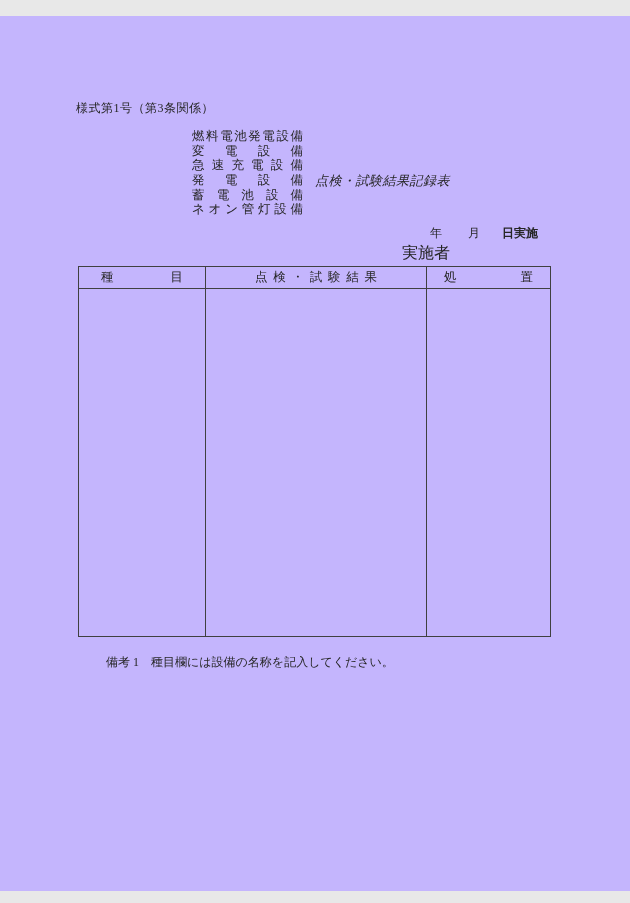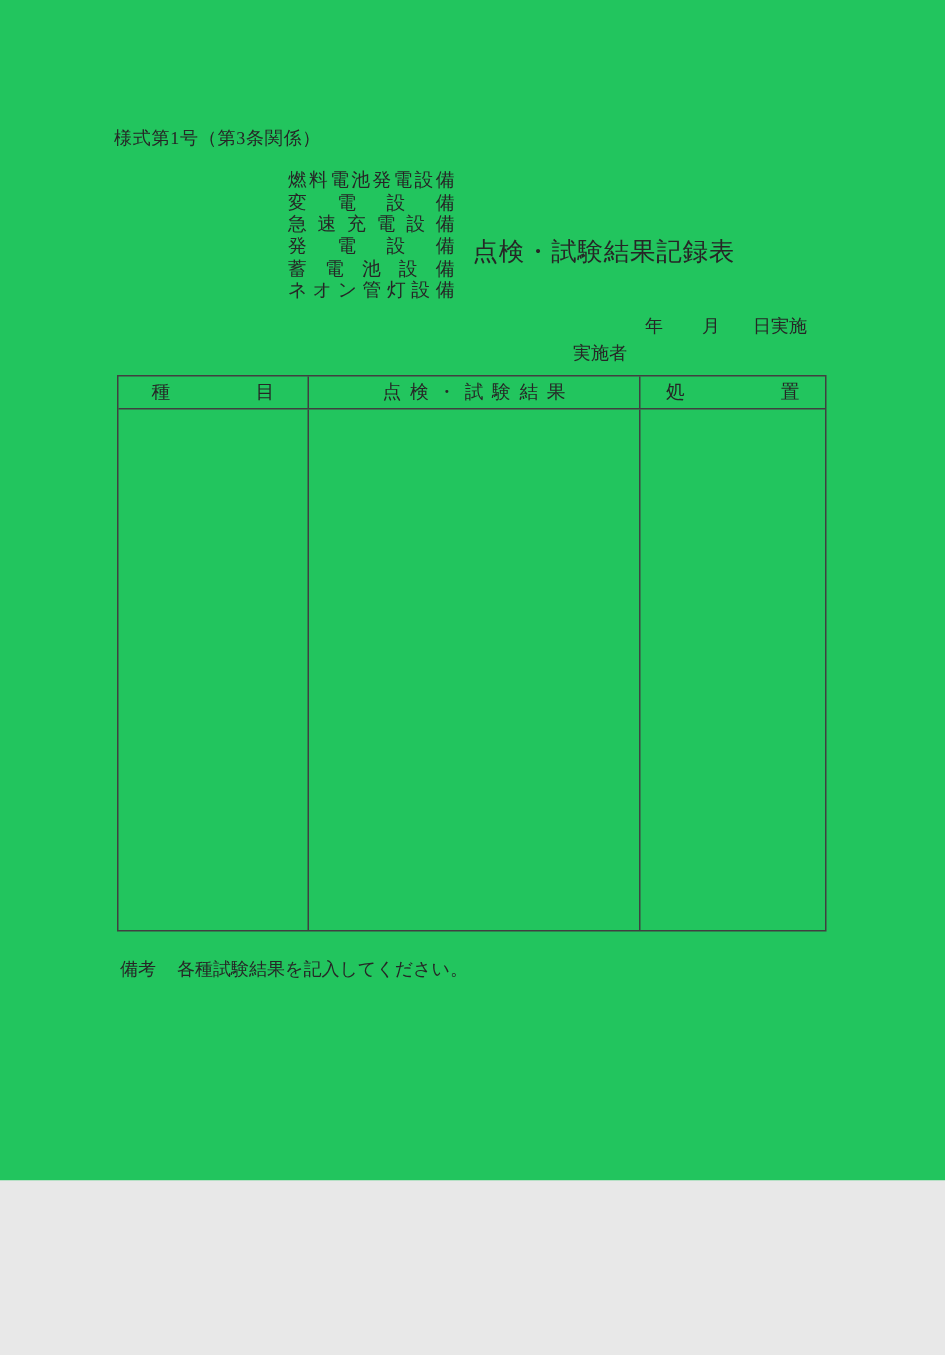--- a/index.html
+++ b/index.html
@@ -3,23 +3,23 @@
 <meta charset="utf-8">
 <style>
   html, body {
     margin: 0;
     padding: 0;
     background: #e8e8e8;
   }
   .page {
     position: relative;
     width: 630px;
-    height: 787px;
-    margin: 0 auto;
-    background: #22c55e;
+    height: 875px;
+    margin: 16px auto;
+    background: #c4b5fd;
     font-family: "Liberation Serif", "DejaVu Serif", serif;
     color: #262626;
     overflow: hidden;
   }
   .abs { position: absolute; white-space: nowrap; }
 
   
   .form-number {
     left: 76px; top: 84px;
     font-size: 12px; letter-spacing: 0.5px;
@@ -33,29 +33,29 @@
   }
   .equipment-line {
     display: flex;
     justify-content: space-between;
     height: 14.7px;
     line-height: 13px;
   }
 
   .doc-title {
     left: 315px; top: 156px;
-    font-size: 17px; letter-spacing: 0.5px;
+    font-size: 13px; letter-spacing: 0.5px; font-style: italic;
   }
 
   .date-line { left: 0; top: 209px; width: 630px; height: 14px; font-size: 12px; }
   .date-year  { position: absolute; left: 430px; }
   .date-month { position: absolute; left: 468px; }
-  .date-day   { position: absolute; left: 502px; }
-
-  .executor { left: 382px; top: 227px; font-size: 12px; }
+  .date-day   { position: absolute; left: 502px; font-weight: bold; }
+
+  .executor { left: 402px; top: 227px; font-size: 16px; }
 
   
   .record-table {
     left: 78px; top: 250px;
     width: 473px; height: 371px;
     border: 1px solid #404040;
     box-sizing: border-box;
     display: flex;
     flex-direction: column;
   }
@@ -81,21 +81,21 @@
   .spread {
     display: flex;
     justify-content: space-between;
   }
   .spread-category { width: 82px; }
   .spread-result   { width: 122px; }
   .spread-action   { width: 89px; }
 
   
   .notes {
-    left: 80px; top: 637px;
+    left: 106px; top: 637px;
     font-size: 12px;
     line-height: 18.5px;
   }
   .notes-label { position: absolute; left: 0; top: 0; }
   .note-row { padding-left: 27px; white-space: nowrap; }
   .note-row .note-num { display: inline-block; width: 18px; }
   .note-row.cont { padding-left: 38px; }
 </style>
 </head>
 <body>
@@ -191,18 +191,18 @@
     </div>
     <div class="table-body-row">
       <div class="col-category"></div>
       <div class="col-result"></div>
       <div class="col-action"></div>
     </div>
   </div>
 
   <div class="abs notes">
     <span class="notes-label">備考</span>
-    <div class="note-row cont">
-      <span class="note-text">各種試験結果を記入してください。</span>
+    <div class="note-row">
+      <span class="note-num">1</span><span class="note-text">種目欄には設備の名称を記入してください。</span>
     </div>
   </div>
 
 </div>
 
 </body></html>

